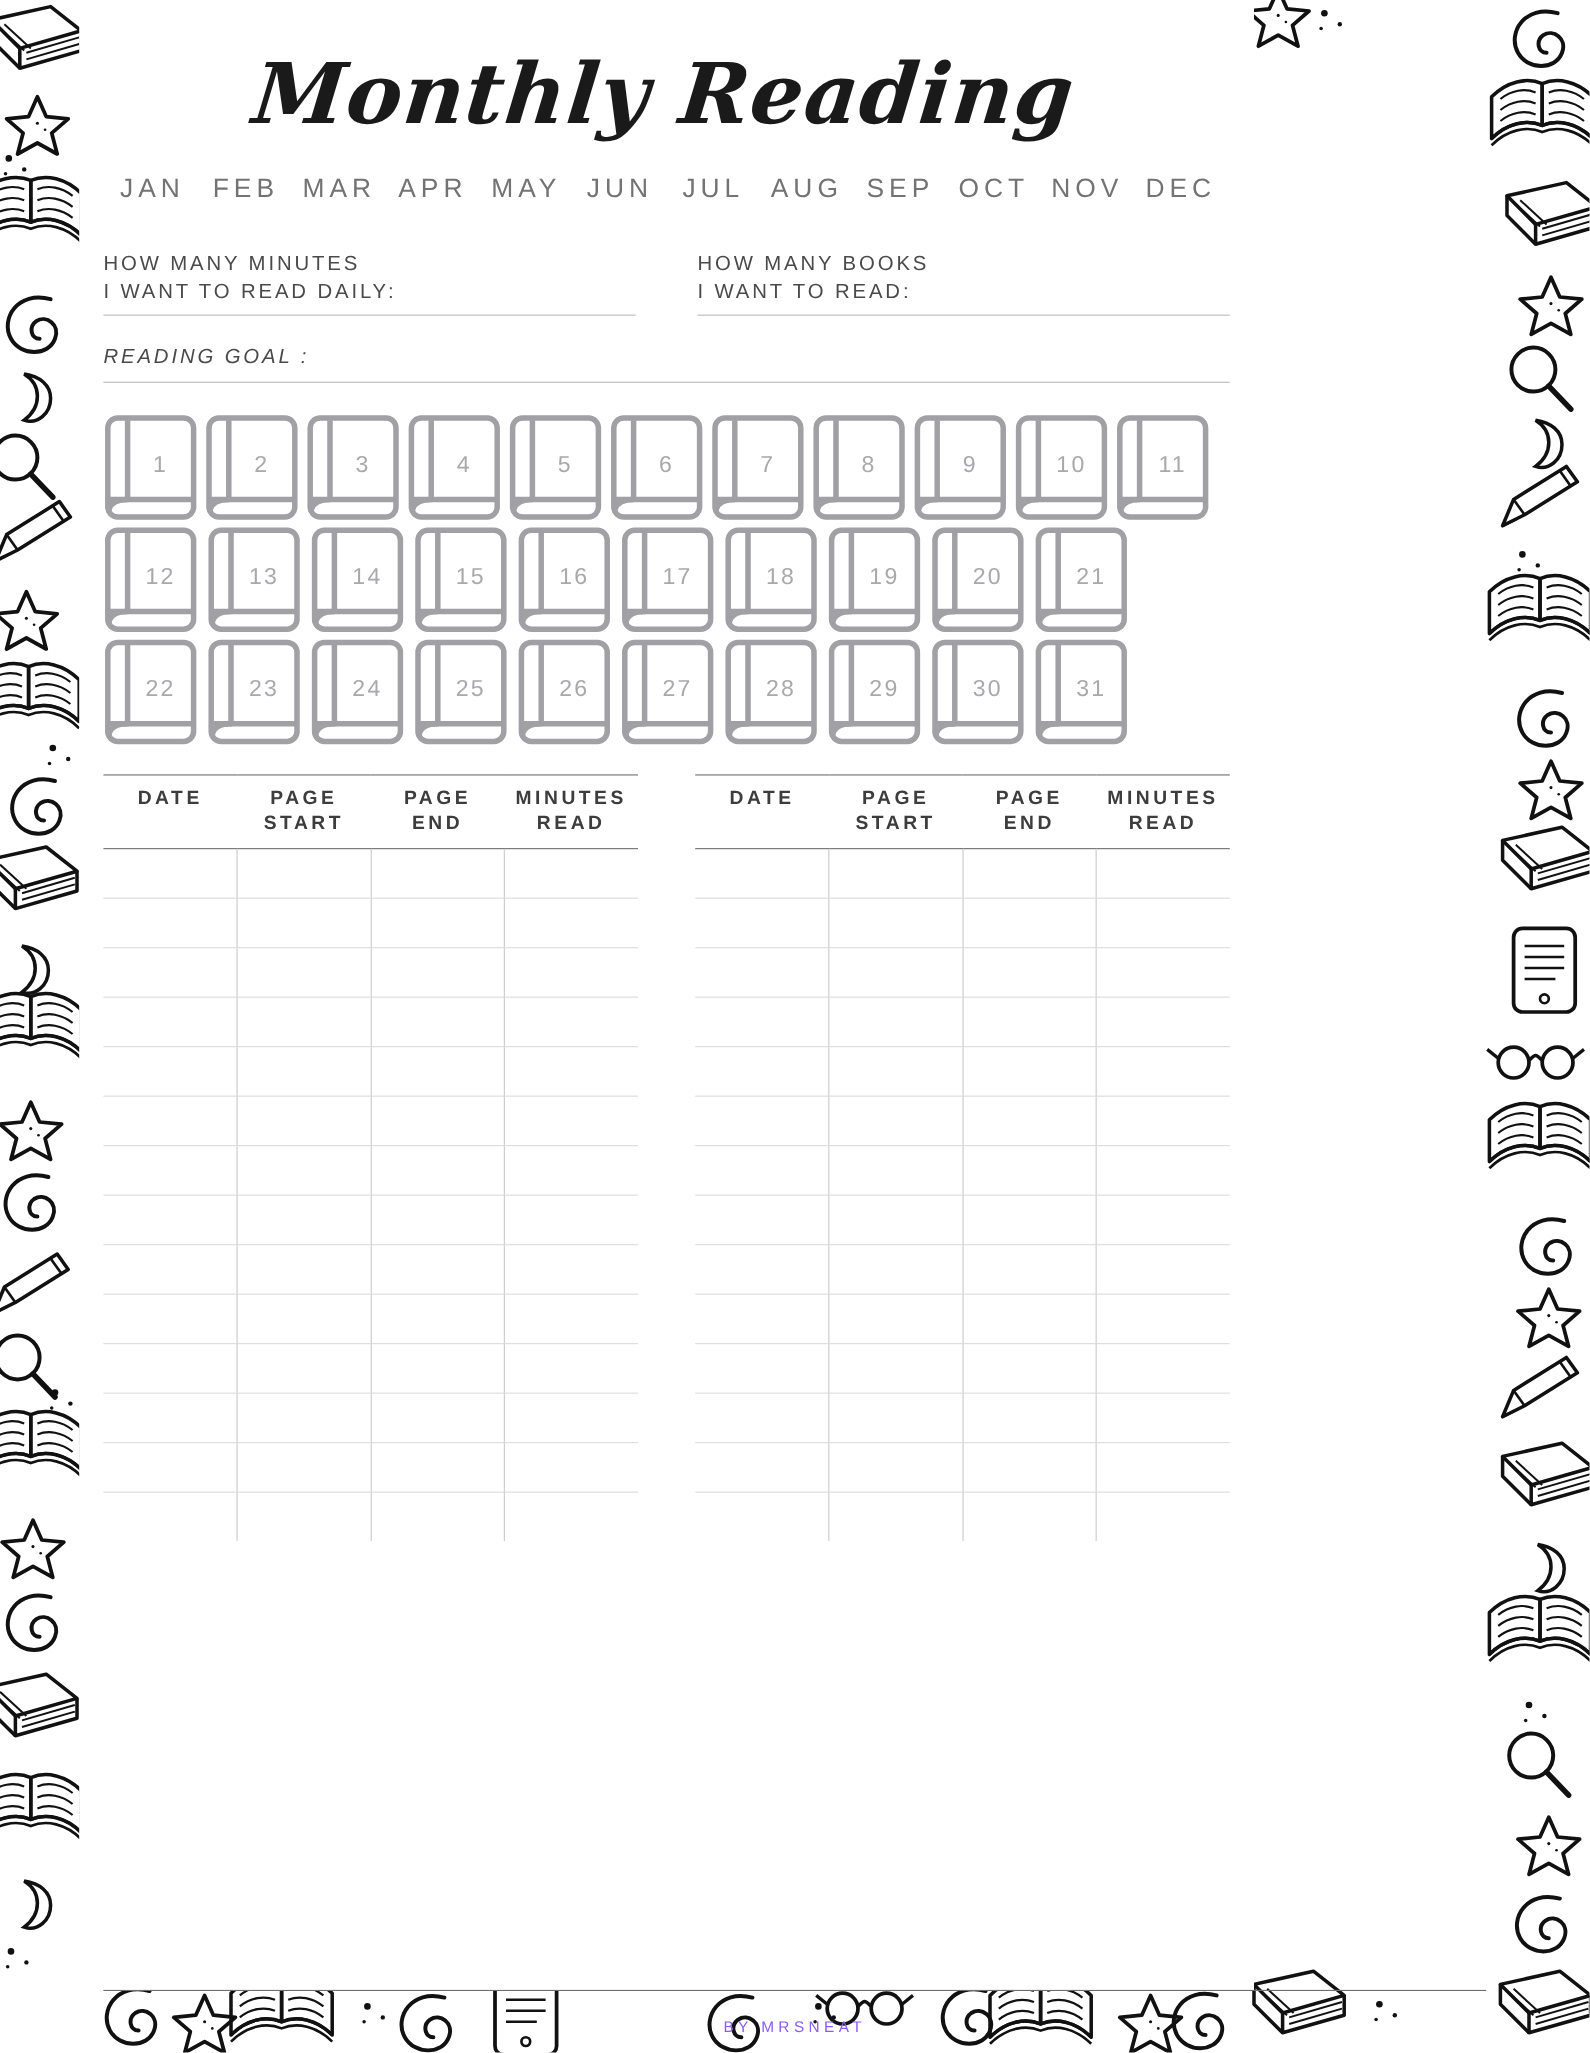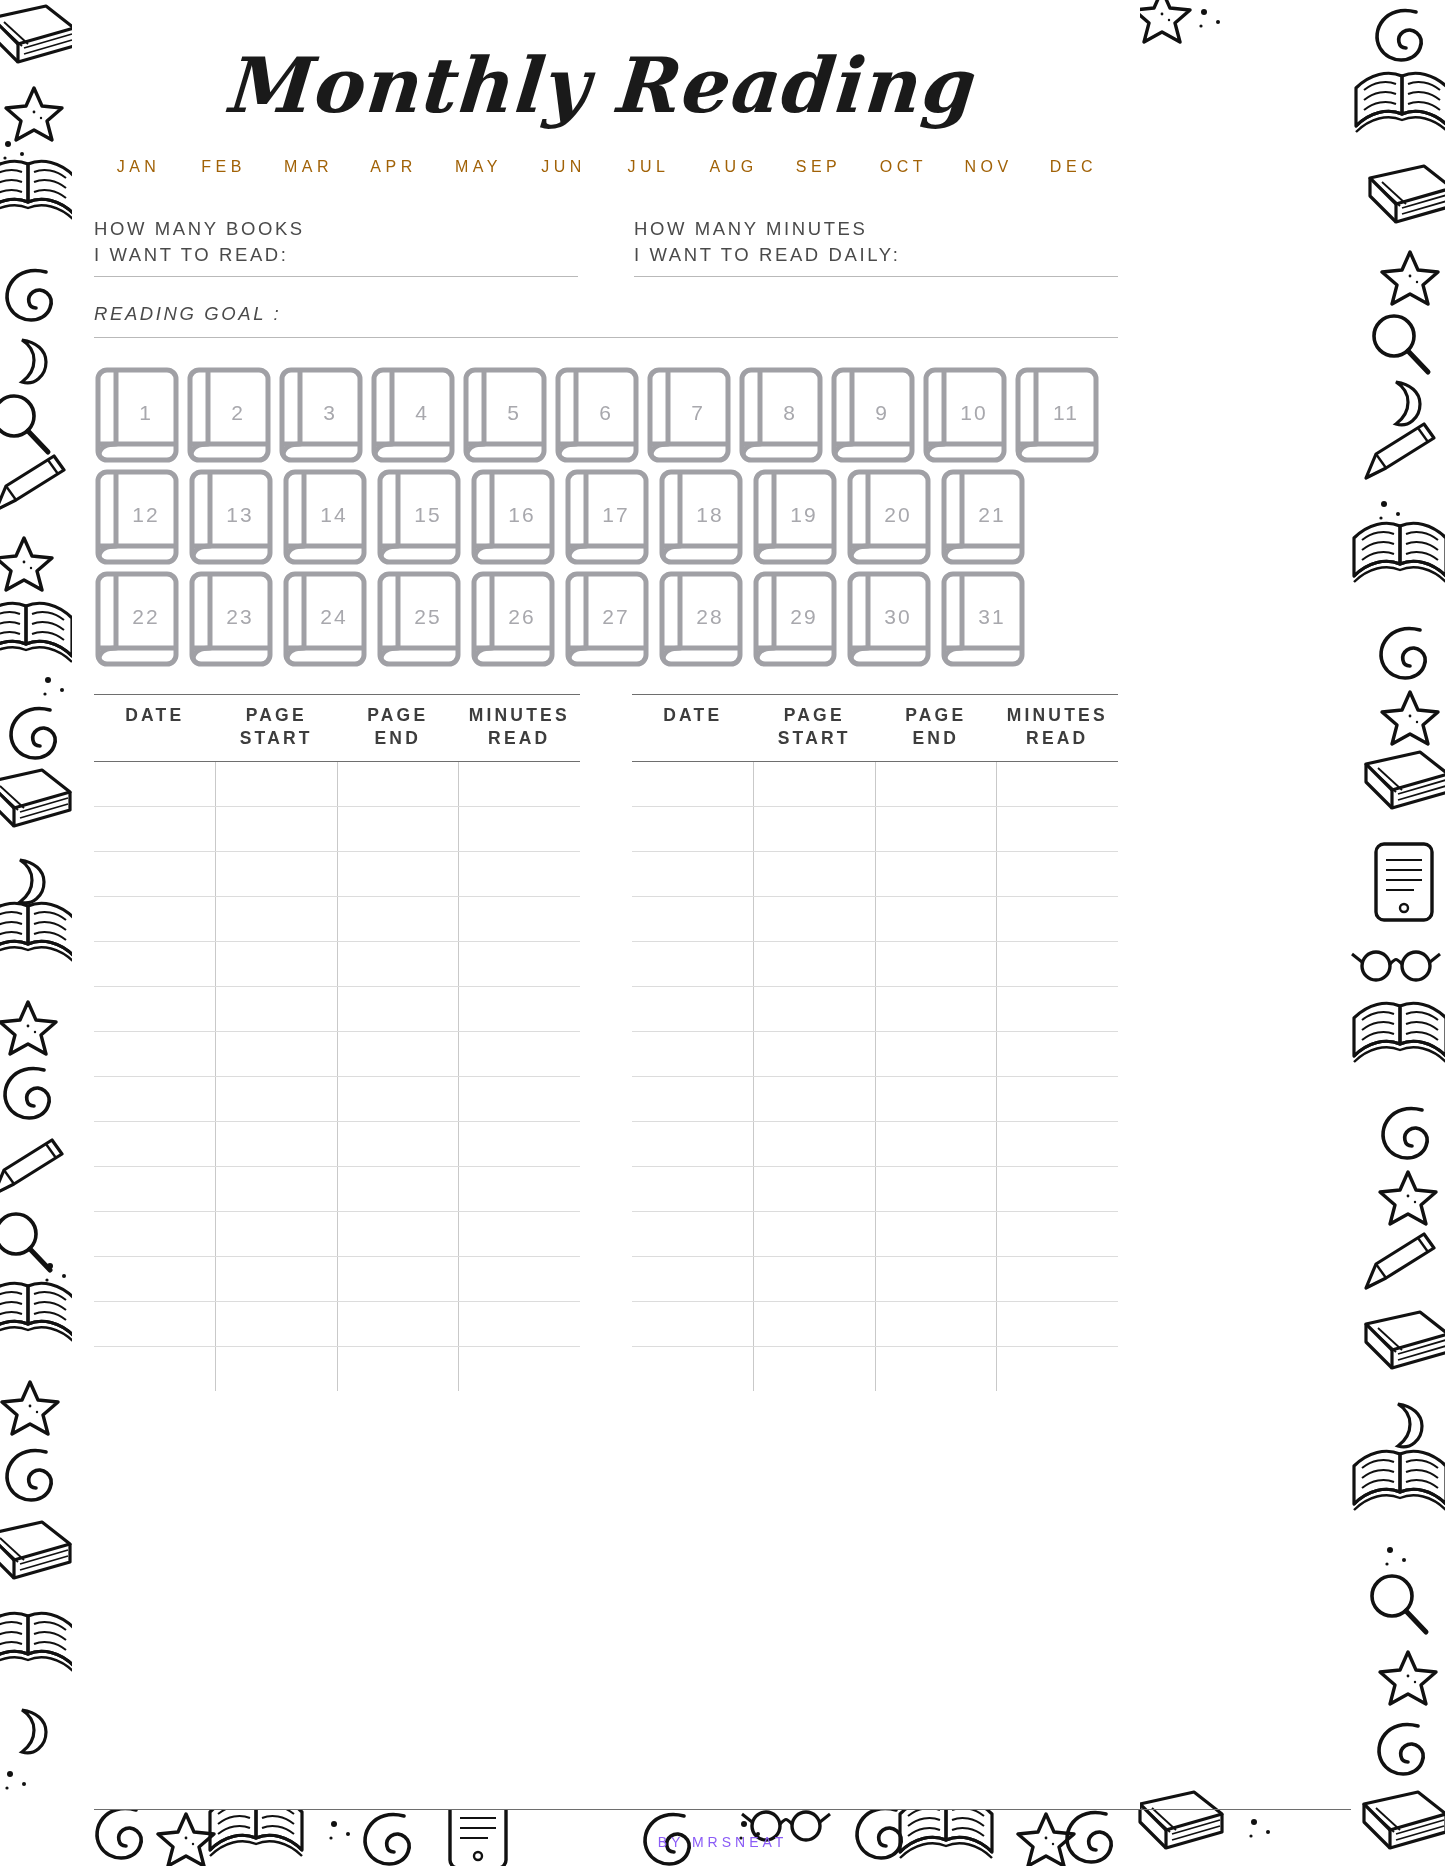--- a/index.html
+++ b/index.html
@@ -50,23 +50,23 @@
   }
 
   
   .months {
     display: flex;
     justify-content: space-between;
     margin-top: 34px;
     padding: 0 2px;
   }
   .month {
-    font-size: 16px;
+    font-size: 24px;
     letter-spacing: 4.5px;
-    color: #a16207;
+    color: #737373;
     font-weight: 400;
     font-family: "Liberation Sans", sans-serif;
     text-align: center;
     flex: 1;
   }
 
   
   .goal-row {
     display: flex;
     gap: 56px;
@@ -365,32 +365,32 @@
       <div class="month">AUG</div>
       <div class="month">SEP</div>
       <div class="month">OCT</div>
       <div class="month">NOV</div>
       <div class="month">DEC</div>
     </div>
 
   <div class="goal-row">
     <div class="goal-field">
       <div class="goal-label">
+        <span>HOW MANY MINUTES</span><br>
+        <span>I WANT TO READ DAILY:</span>
+      </div>
+      <div class="goal-line"></div>
+    </div>
+    <div class="goal-field">
+      <div class="goal-label">
         <span>HOW MANY BOOKS</span><br>
         <span>I WANT TO READ:</span>
       </div>
       <div class="goal-line"></div>
     </div>
-    <div class="goal-field">
-      <div class="goal-label">
-        <span>HOW MANY MINUTES</span><br>
-        <span>I WANT TO READ DAILY:</span>
-      </div>
-      <div class="goal-line"></div>
-    </div>
   </div>
 
   <div class="goal-full">
     <div class="goal-label">READING GOAL :</div>
     <div class="goal-line"></div>
   </div>
 
   <div class="books-area" id="books-area">
       <div class="book-row r1">
         <div class="book"><span><svg viewBox="0 0 86 98" xmlns="http://www.w3.org/2000/svg">

